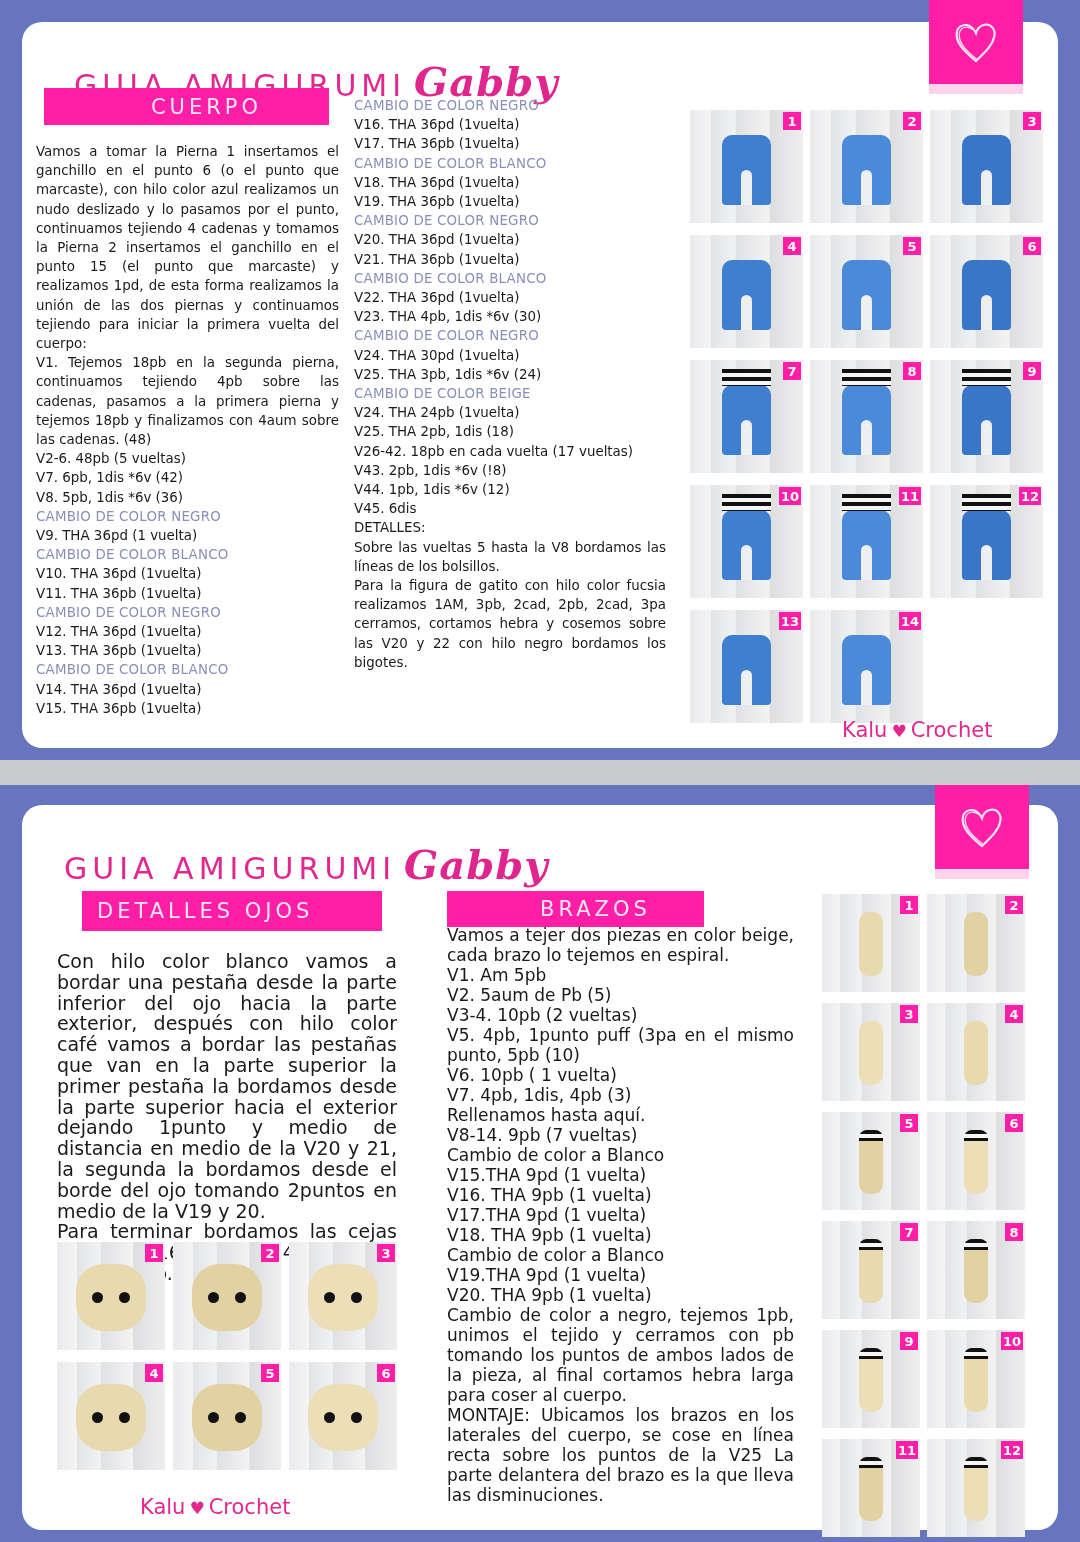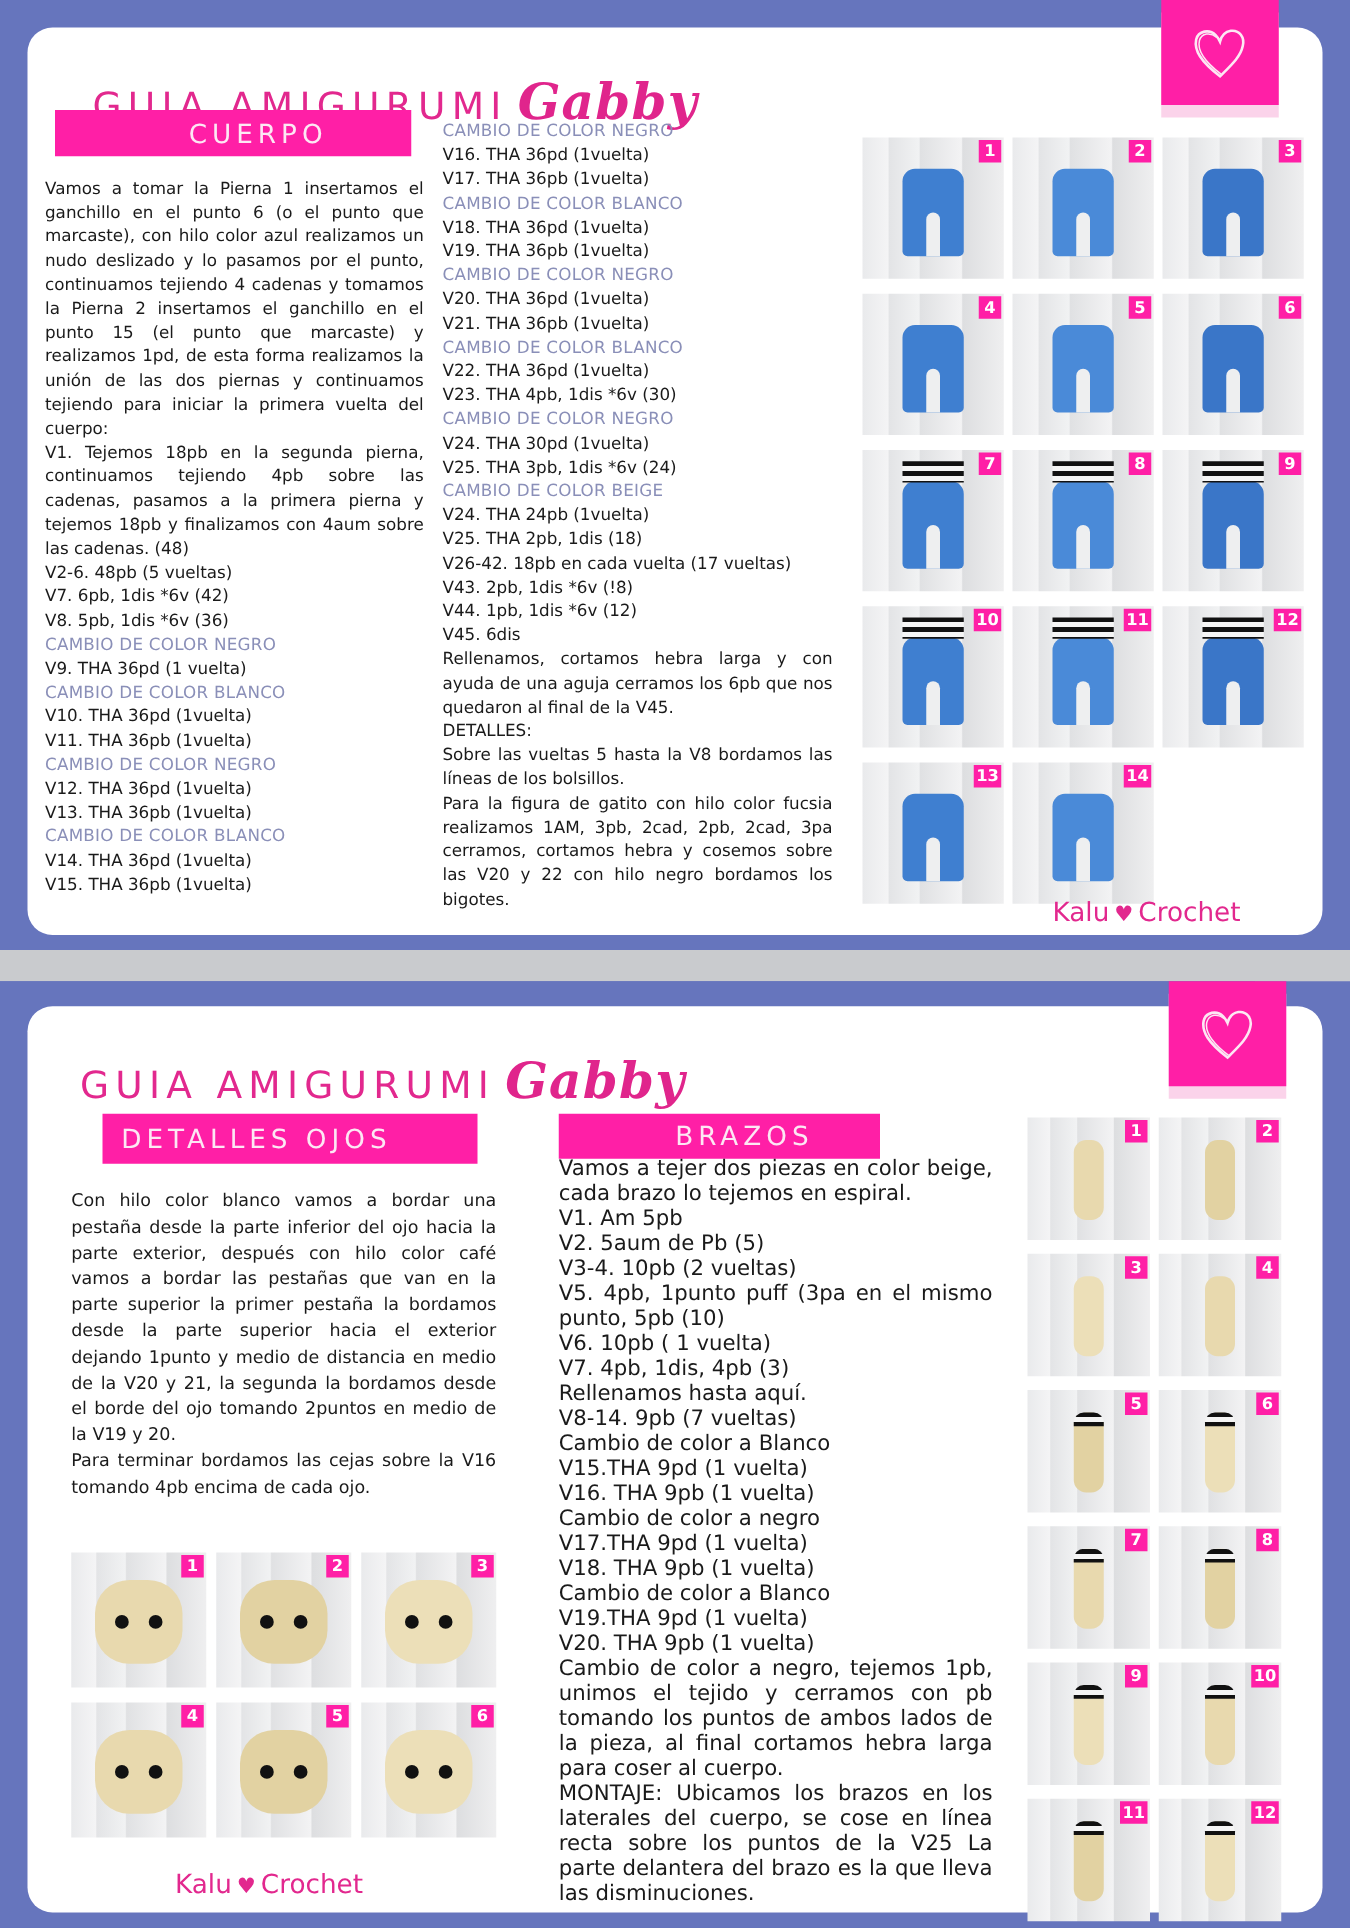--- a/index.html
+++ b/index.html
@@ -89,21 +89,20 @@
           <span class="line">V24. THA 30pd (1vuelta)</span>
           <span class="line">V25. THA 3pb, 1dis *6v  (24)</span>
           <span class="line color">CAMBIO DE COLOR BEIGE</span>
           <span class="line">V24. THA 24pb (1vuelta)</span>
           <span class="line">V25. THA 2pb, 1dis (18)</span>
           <span class="line">V26-42. 18pb en cada vuelta (17 vueltas)</span>
           <span class="line">V43. 2pb, 1dis *6v (!8)</span>
           <span class="line">V44. 1pb, 1dis *6v (12)</span>
           <span class="line">V45. 6dis</span>
         </div>
-      <p class="just">Rellenamos, cortamos hebra larga y con ayuda de una aguja cerramos los 6pb que nos quedaron al final de la V45.</p>
       <span class="line">DETALLES:</span>
       <p class="just">Sobre las vueltas 5 hasta la V8 bordamos las líneas de los bolsillos.</p>
       <p class="just">Para la figura de gatito con hilo color fucsia realizamos 1AM, 3pb, 2cad, 2pb, 2cad, 3pa cerramos, cortamos hebra y cosemos sobre las V20 y 22 con hilo negro bordamos los bigotes.</p>
     </div>
 
     <div class="grid" id="p1grid" style="left:668px; top:88px; grid-template-columns:repeat(3,113px); grid-template-rows:repeat(5,113px); column-gap:7px; row-gap:12px;">
         <div class="photo">
           <div class="shape" style="left: 28%; top: 22%; width: 44%; height: 62%; background: rgb(63, 127, 208); border-radius: 10px 10px 4px 4px;">
             <div style="position: absolute; left: 38%; bottom: 0px; width: 24%; height: 50%; background: rgb(238, 239, 240); border-radius: 6px 6px 0px 0px;"></div>
           </div>
@@ -213,21 +212,21 @@
 <div class="page page2">
   <div class="card">
 
     <div class="title" style="left:42px; top:8px;">
       <span class="main">GUIA AMIGURUMI</span>
       <span class="script">Gabby</span>
     </div>
 
     <div class="section-header" style="left:60px; top:86px; width:300px; height:40px; justify-content:flex-start; padding-left:15px;">DETALLES OJOS</div>
 
-    <div class="col" style="left:35px; top:146px; width:340px; font-size:14px; line-height:20.8px;">
+    <div class="col" style="left:35px; top:146px; width:340px; font-size:19px; line-height:20.8px;">
       <p class="just">Con hilo color blanco vamos a bordar una pestaña desde la parte inferior del ojo hacia la parte exterior, después con hilo color café vamos a bordar las pestañas que van en la parte superior la primer pestaña la bordamos desde la parte superior hacia el exterior dejando 1punto y medio de distancia en medio de la V20 y 21, la segunda la bordamos desde el borde del ojo tomando 2puntos en medio de la V19 y 20.</p>
       <p class="just">Para terminar bordamos las cejas sobre la V16 tomando 4pb encima de cada ojo.</p>
     </div>
 
     <div class="grid" id="p2eyes" style="left:35px; top:437px; grid-template-columns:repeat(3,108px); grid-template-rows:repeat(2,108px); column-gap:8px; row-gap:12px;">
         <div class="photo">
           <div class="shape" style="left: 18%; top: 20%; width: 64%; height: 62%; background: rgb(232, 217, 174); border-radius: 40%;">
             <div style="position: absolute; left: 22%; top: 42%; width: 11px; height: 11px; border-radius: 50%; background: rgb(17, 17, 17);"></div>
             <div style="position: absolute; right: 22%; top: 42%; width: 11px; height: 11px; border-radius: 50%; background: rgb(17, 17, 17);"></div>
           </div>
@@ -285,21 +284,20 @@
         </div>
       <p class="just">V5. 4pb, 1punto puff (3pa en el mismo punto, 5pb (10)</p>
       <div id="p2arms2">
           <span class="line">V6. 10pb ( 1 vuelta)</span>
           <span class="line">V7. 4pb, 1dis, 4pb (3)</span>
           <span class="line">Rellenamos hasta aquí.</span>
           <span class="line">V8-14. 9pb (7 vueltas)</span>
           <span class="line">Cambio de color a Blanco</span>
           <span class="line">V15.THA 9pd (1 vuelta)</span>
           <span class="line">V16. THA 9pb (1 vuelta)</span>
-          <span class="line">Cambio de color a negro</span>
           <span class="line">V17.THA 9pd (1 vuelta)</span>
           <span class="line">V18. THA 9pb (1 vuelta)</span>
           <span class="line">Cambio de color a Blanco</span>
           <span class="line">V19.THA 9pd (1 vuelta)</span>
           <span class="line">V20. THA 9pb (1 vuelta)</span>
         </div>
       <p class="just">Cambio de color a negro, tejemos 1pb, unimos el tejido y cerramos con pb tomando los puntos de ambos lados de la pieza, al final cortamos hebra larga para coser al cuerpo.</p>
       <p class="just">MONTAJE: Ubicamos los brazos en los laterales del cuerpo, se cose en línea recta sobre los puntos de la V25 La parte delantera del brazo es la que lleva las disminuciones.</p>
     </div>
 

